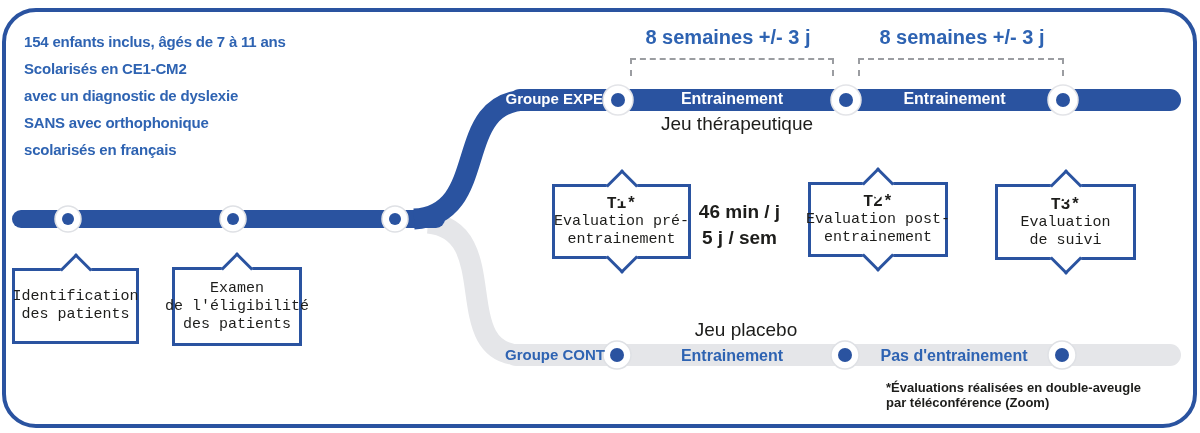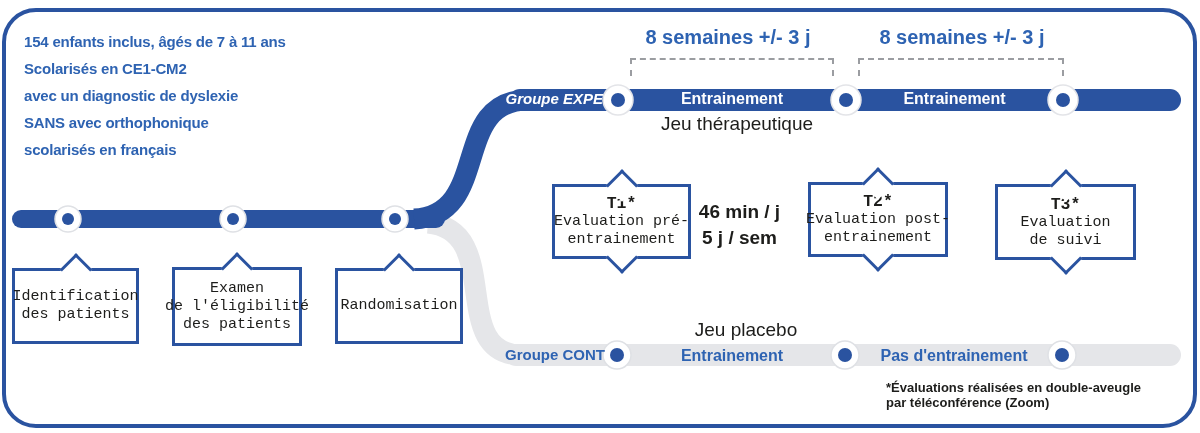--- a/index.html
+++ b/index.html
@@ -125,44 +125,40 @@
     <div>SANS avec orthophonique</div>
     <div>scolarisés en français</div>
   </div>
 
 
   <div class="abs weeks" style="left:623px;">8 semaines +/- 3 j</div>
   <div class="abs weeks" style="left:857px;">8 semaines +/- 3 j</div>
   <div class="abs bracket" style="left:630px;width:200px;"></div>
   <div class="abs bracket" style="left:858px;width:202px;"></div>
 
-  <div class="abs bar-label on-blue" style="left:505px;top:90px;width:98px;text-align:right;font-size:15px;font-style:italic;">Groupe EXPE</div>
+  <div class="abs bar-label on-blue" style="left:505px;top:90px;width:98px;text-align:right;font-size:15px;">Groupe EXPE</div>
   <div class="abs bar-label on-blue" style="left:633px;top:90px;width:198px;text-align:center;">Entrainement</div>
   <div class="abs bar-label on-blue" style="left:861px;top:90px;width:187px;text-align:center;">Entrainement</div>
   <div class="abs game-label" style="left:637px;top:113px;width:200px;">Jeu thérapeutique</div>
 
   <div class="abs bar-label on-gray" style="left:505px;top:346px;width:98px;text-align:right;font-size:15px;">Groupe CONT</div>
   <div class="abs bar-label on-gray" style="left:633px;top:347px;width:198px;text-align:center;">Entrainement</div>
   <div class="abs bar-label on-gray" style="left:856px;top:347px;width:196px;text-align:center;">Pas d'entrainement</div>
   <div class="abs game-label" style="left:646px;top:319px;width:200px;">Jeu placebo</div>
 
   <div class="callout" style="left:12px;top:268px;width:121px;height:70px;">
     <div class="ptr up"></div>
     <div class="line">Identification</div>
     <div class="line">des patients</div>
   </div>
   <div class="callout" style="left:172px;top:267px;width:124px;height:73px;">
     <div class="ptr up"></div>
     <div class="line">Examen</div>
     <div class="line">de l'éligibilité</div>
     <div class="line">des patients</div>
-  </div>
-  <div class="callout" style="left:335px;top:268px;width:122px;height:70px;">
-    <div class="ptr up"></div>
-    <div class="line">Randomisation</div>
   </div>
 
   <div class="callout" style="left:552px;top:184px;width:133px;height:69px;">
     <div class="ptr up"></div>
     <div class="ptr down"></div>
     <div class="line title">T1*</div>
     <div class="line">Evaluation pré-</div>
     <div class="line">entrainement</div>
   </div>
   <div class="callout" style="left:808px;top:182px;width:134px;height:69px;">

